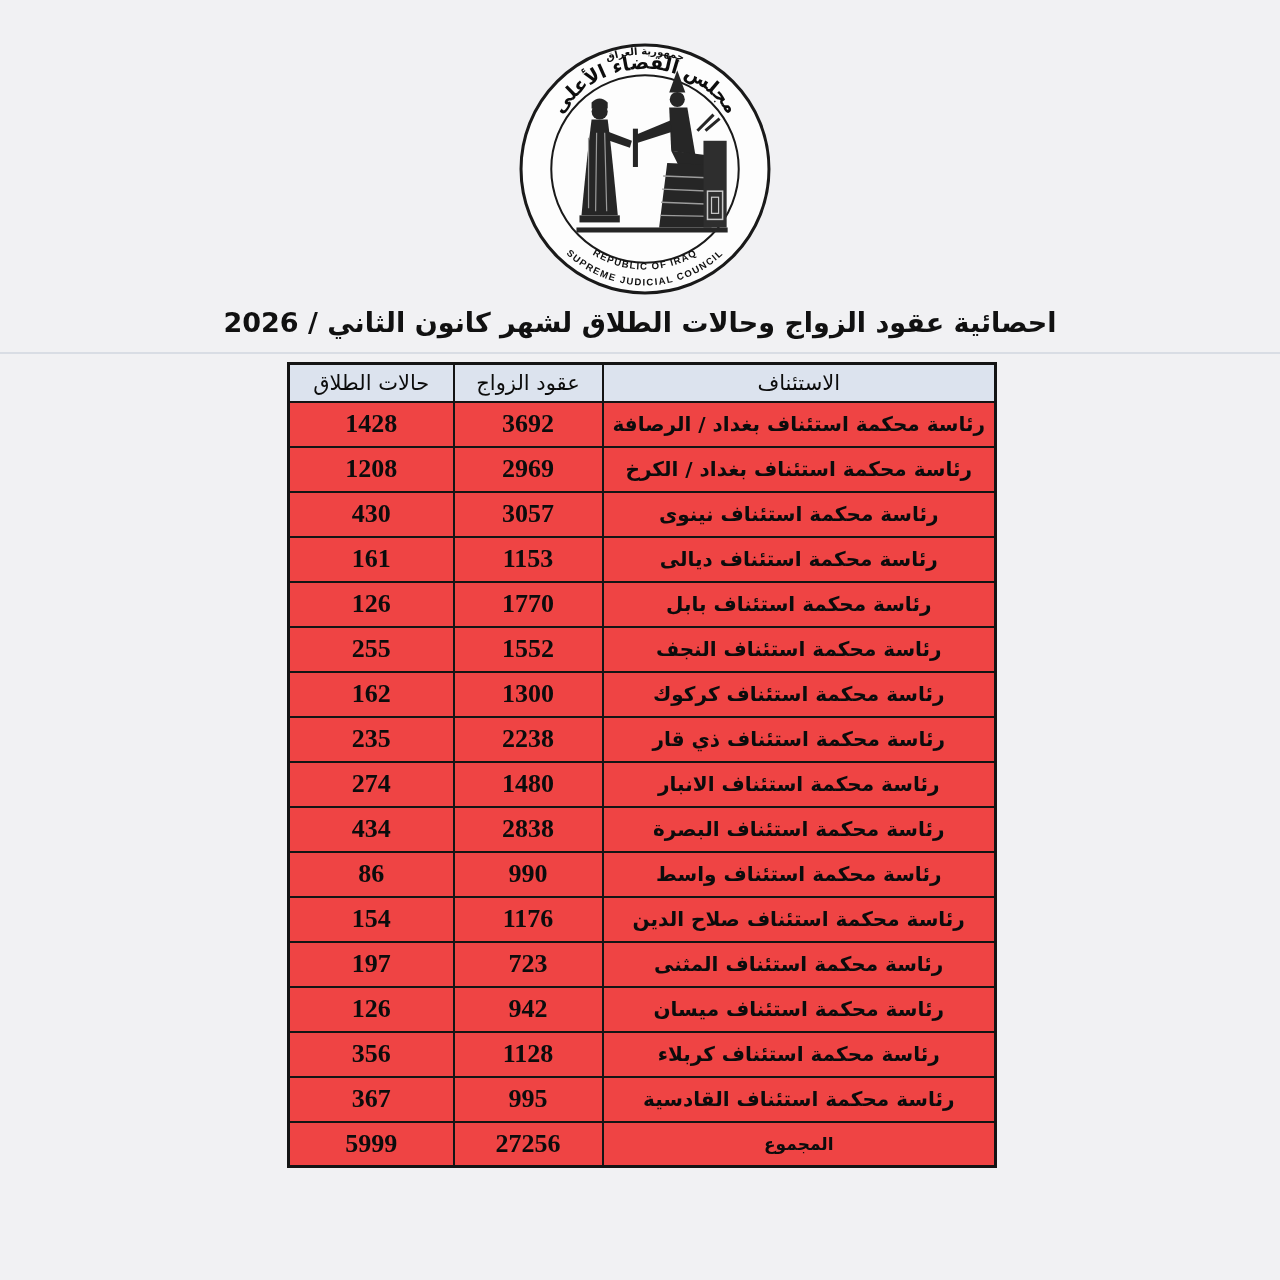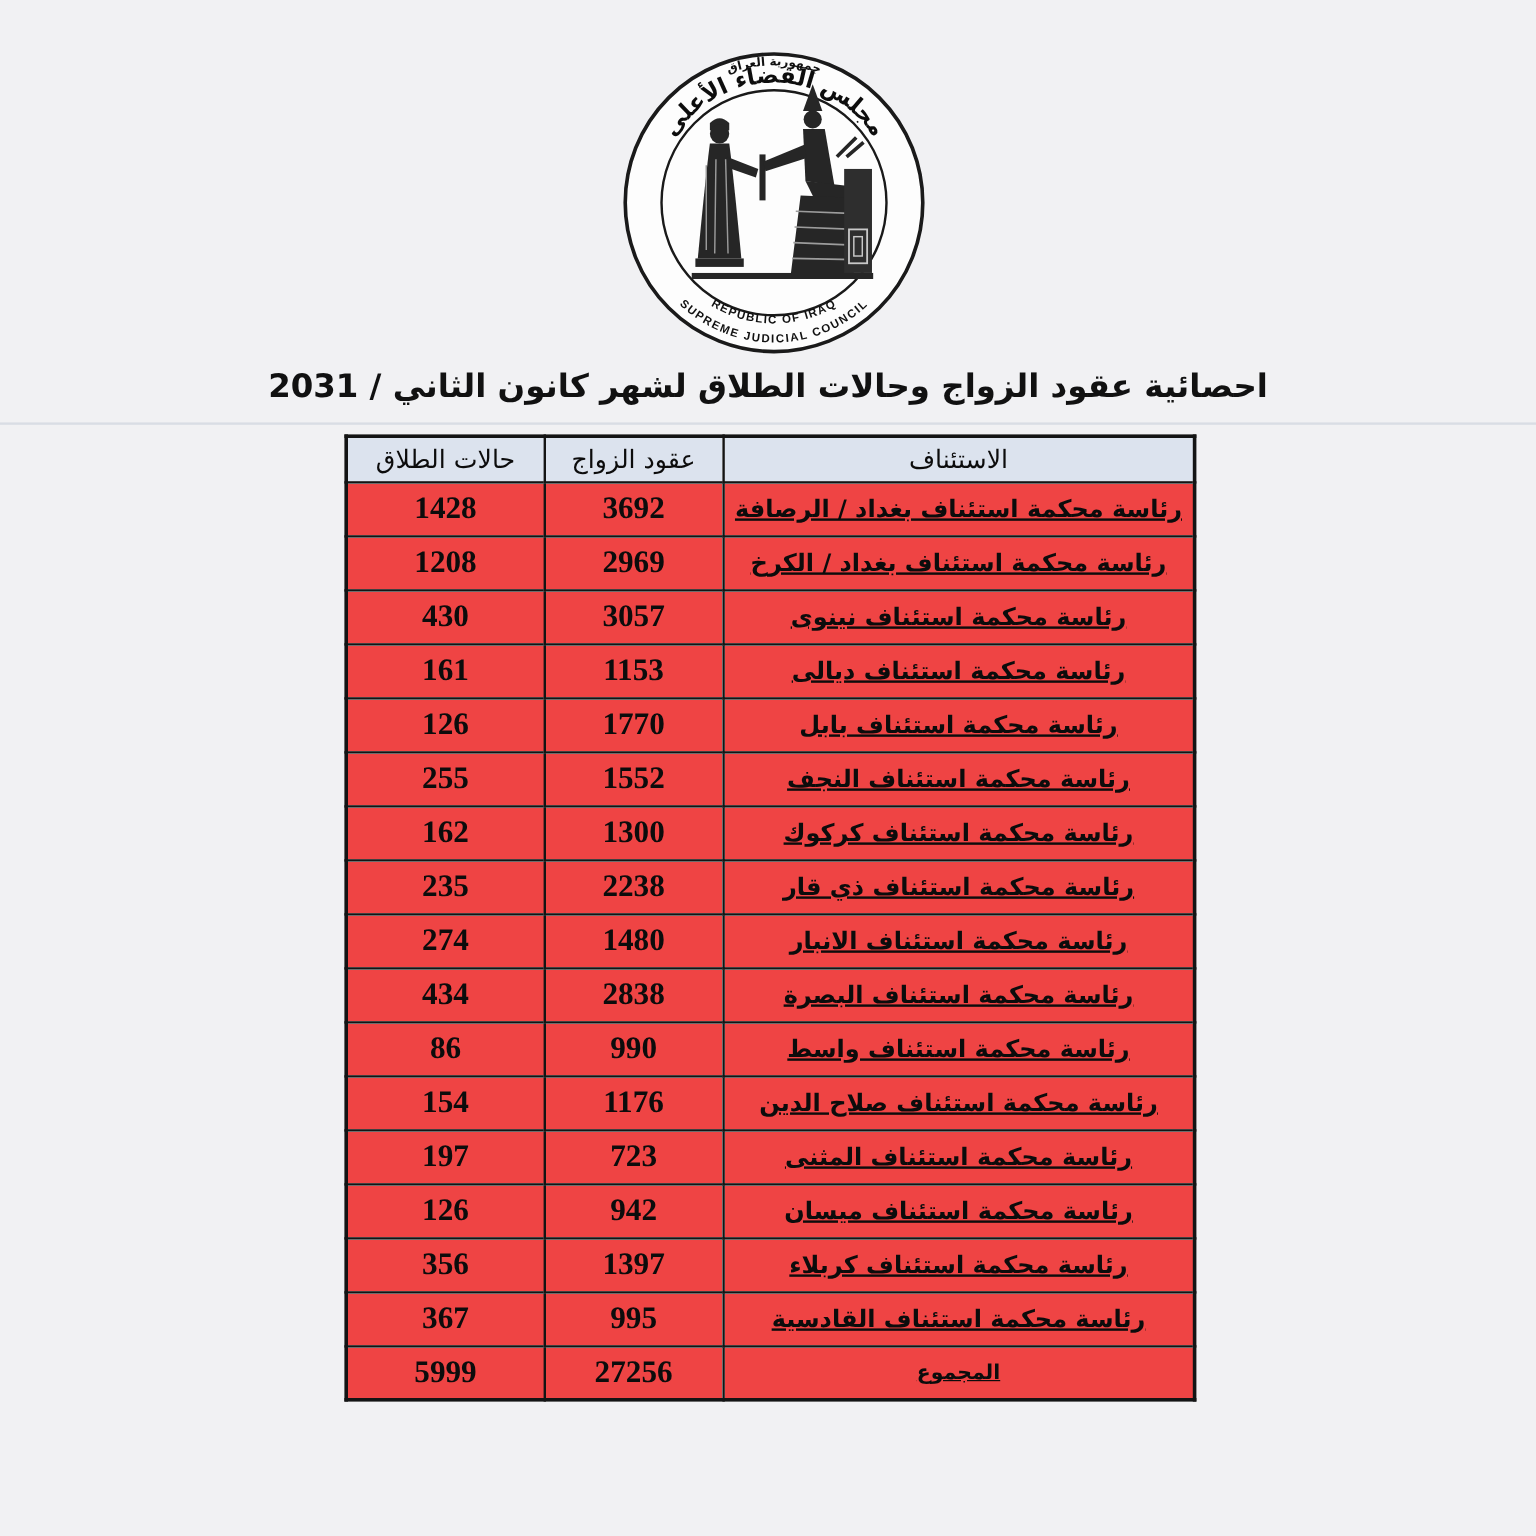--- a/index.html
+++ b/index.html
@@ -64,21 +64,20 @@
   table.stats thead th {
     height:38px;
     background:#dce3ee;
     font-size:21px;
     font-weight:normal;
   }
   table.stats tbody td { height:45px; }
   td.court {
     font-size:20px;
     font-weight:bold;
-    text-decoration:underline;
   }
   td.num {
     font-family:"Liberation Serif","DejaVu Serif",serif;
     font-size:26px;
     font-weight:bold;
     direction:ltr;
   }
   tr.total-row td { height:42px;margin-top:24px; }
   tr.total-row td.court { font-size:17px; }
 </style>
@@ -132,21 +131,21 @@
     </text>
     <text font-family="Liberation Sans, DejaVu Sans, sans-serif" font-size="9.5" font-weight="bold" letter-spacing="1.2" fill="#111">
       <textPath href="#arcBotInner" startOffset="50%" text-anchor="middle">REPUBLIC OF IRAQ</textPath>
     </text>
     <text font-family="Liberation Sans, DejaVu Sans, sans-serif" font-size="9.5" font-weight="bold" letter-spacing="1.4" fill="#111">
       <textPath href="#arcBotOuter" startOffset="50%" text-anchor="middle">SUPREME JUDICIAL COUNCIL</textPath>
     </text>
   </svg>
 </div>
 
-<div class="doc-title">احصائية عقود الزواج وحالات الطلاق لشهر كانون الثاني / 2031</div>
+<div class="doc-title">احصائية عقود الزواج وحالات الطلاق لشهر كانون الثاني / 2026</div>
 <div class="page-rule"></div>
 
 <table class="stats">
   <colgroup>
     <col class="c-court">
       <col class="c-marr">
       <col class="c-div">
   </colgroup>
   <thead>
     <tr>
@@ -221,21 +220,21 @@
       <td class="num">723</td>
       <td class="num">197</td>
     </tr>
     <tr>
       <td class="court">رئاسة محكمة استئناف ميسان</td>
       <td class="num">942</td>
       <td class="num">126</td>
     </tr>
     <tr>
       <td class="court">رئاسة محكمة استئناف كربلاء</td>
-      <td class="num">1397</td>
+      <td class="num">1128</td>
       <td class="num">356</td>
     </tr>
     <tr>
       <td class="court">رئاسة محكمة استئناف القادسية</td>
       <td class="num">995</td>
       <td class="num">367</td>
     </tr>
     <tr class="total-row">
       <td class="court">المجموع</td>
       <td class="num">27256</td>

